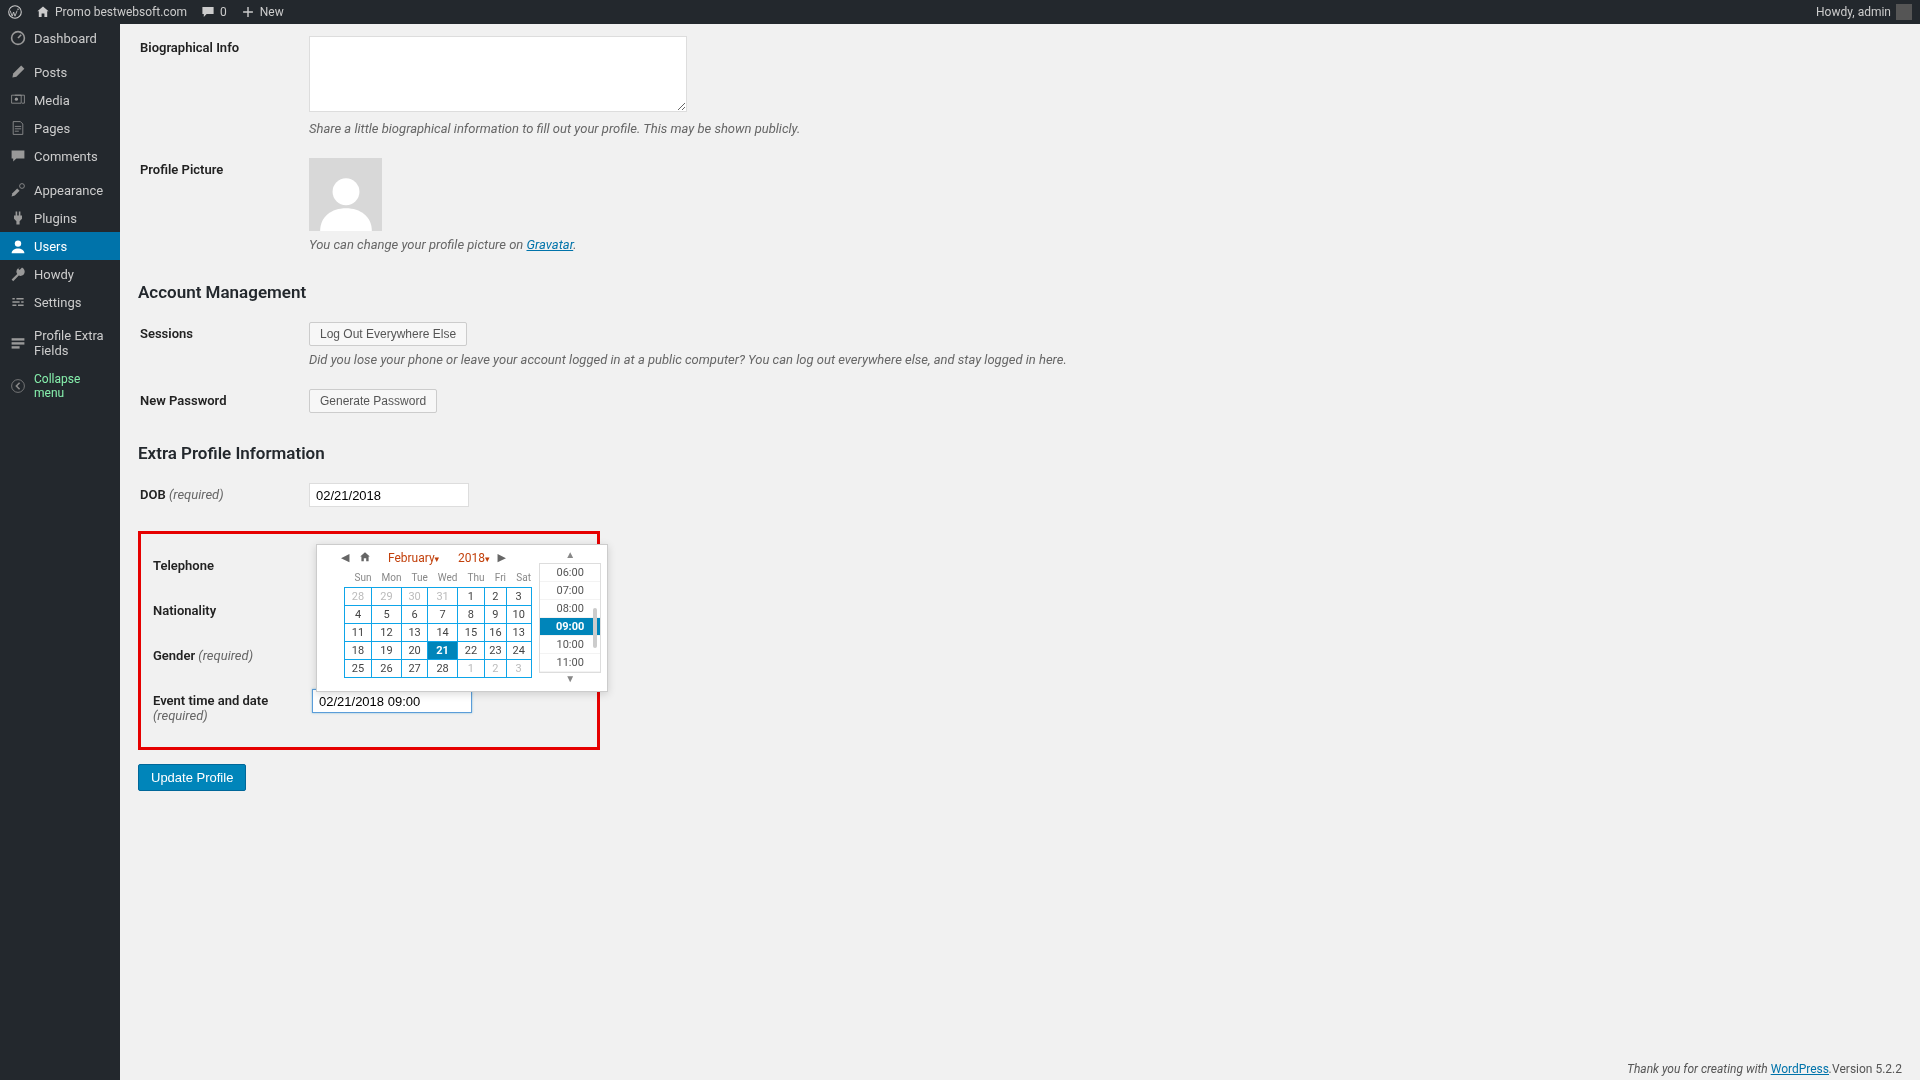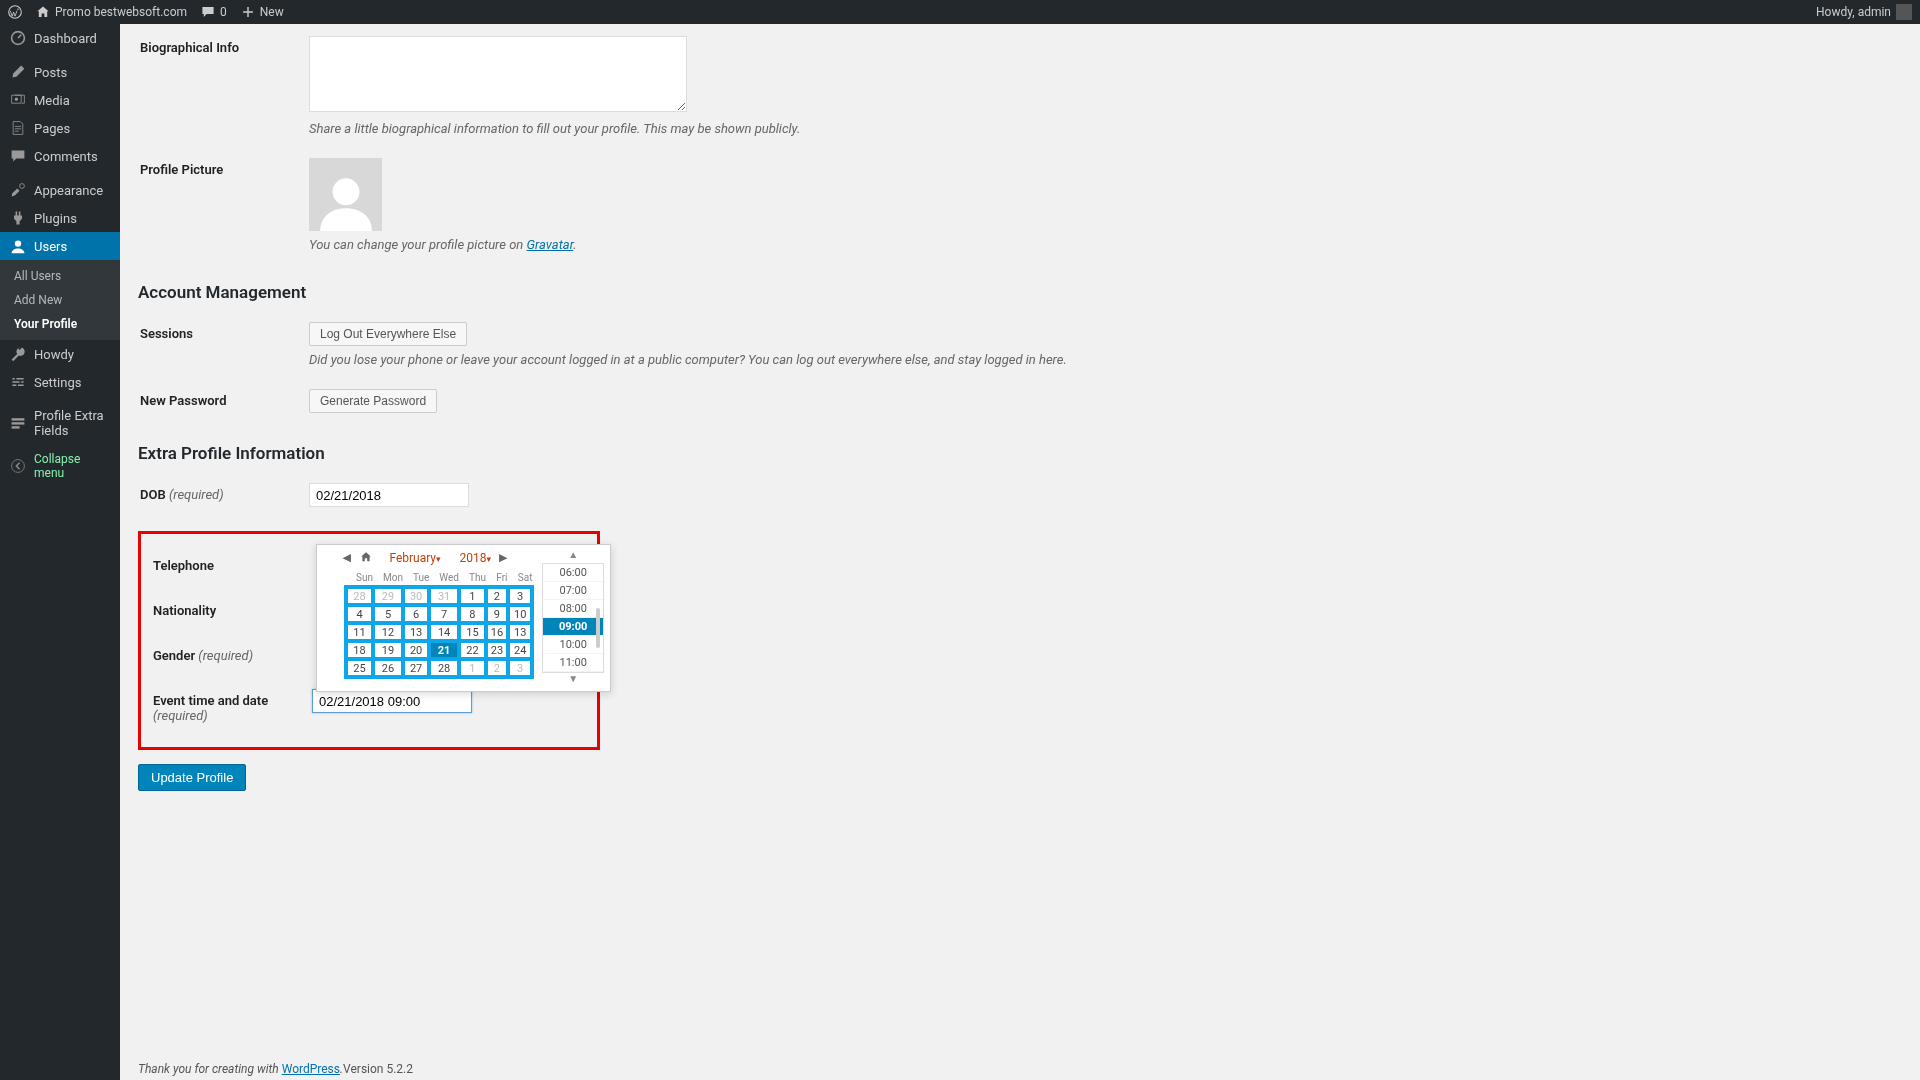--- a/index.html
+++ b/index.html
@@ -39,32 +39,32 @@
 .button { background: #f7f7f7; border: 1px solid #ccc; padding: 4px 10px; font-size: 12px; color: #555; cursor: pointer; border-radius: 2px; }
 input[type=text] { border: 1px solid #ddd; padding: 3px 6px; font-size: 13px; height: 24px; }
 input.dob { width: 160px; }
 input.evt { width: 160px; border: 1px solid #5b9dd9; box-shadow: 0 0 2px rgba(30,140,190,.5); }
 
 .redbox { border: 3px solid #e60000; padding: 8px 0; margin-top: 12px; width: 462px; position: relative; }
 .redbox th { padding-left: 10px; }
 
 .button-primary { background: #0085ba; border: 1px solid #006799; color: #fff; padding: 5px 12px; font-size: 13px; cursor: pointer; border-radius: 2px; margin-top: 14px; }
 
-.footer { position: absolute; bottom: 4px; left: 18px; right: 18px; display: flex; justify-content: flex-start; font-size: 12px; color: #555; font-style: italic; }
+.footer { position: absolute; bottom: 4px; left: 18px; right: 18px; display: flex; justify-content: flex-end; font-size: 12px; color: #555; font-style: italic; }
 .footer a { color: #0073aa; text-decoration: underline; font-style: normal; }
 .footer .ver { font-style: normal; }
 
 
 .dtp { position: absolute; background: #fff; border: 1px solid #ccc; box-shadow: 0 2px 8px rgba(0,0,0,.15); display: flex; font-size: 11px; z-index: 50; padding: 4px; }
 .dtp-cal { border-collapse: collapse; margin-left: 23px; }
 .dtp-head { display: flex; align-items: center; justify-content: center; gap: 4px; padding: 2px 0 4px; }
 .dtp-head .nav { width: 14px; height: 14px; cursor: pointer; color: #666; }
 .dtp-head .lbl { font-size: 12px; font-weight: 400; color: #c2410c; margin: 0 4px; padding-left: 7px; }
 .dtp-cal th { width: 24px; height: 18px; font-weight: normal; color: #888; font-size: 10px; text-align: center; }
-.dtp-cal td { width: 24px; height: 18px; text-align: center; color: #444; cursor: pointer; border: 4px solid #0ea5e9; font-size: 11px; }
+.dtp-cal td { width: 24px; height: 18px; text-align: center; color: #444; cursor: pointer; border: 1px solid #0ea5e9; font-size: 11px; }
 .dtp-cal td.other { color: #bbb; }
 .dtp-cal td.sel { background: #0085ba; color: #fff; font-weight: bold; }
 .dtp-time { width: 66px; margin-left: 6px; display: flex; flex-direction: column; align-items: center; }
 .dtp-time .arrow { height: 14px; color: #888; cursor: pointer; font-size: 10px; }
 .dtp-time-list { border: 1px solid #ddd; }
 .dtp-time-item { width: 60px; height: 18px; line-height: 18px; text-align: center; font-size: 11px; color: #555; cursor: pointer; border-bottom: 1px solid #f3f3f3; }
 .dtp-time-item.sel { background: #0085ba; color: #fff; font-weight: bold; }
 .dtp-time-scroll { width: 4px; background: #ccc; height: 40px; position: absolute; right: 3px; top: 44px; border-radius: 2px; }
 </style>
 </head>
@@ -155,25 +155,20 @@
       </svg>
       <span>Plugins</span>
     </div>
   <div class="menu-item current">
       <svg class="mi-icon" viewBox="0 0 20 20" fill="#fff">
         <circle cx="10" cy="7" r="4"></circle>
         <path d="M2 19c0-4 4-6 8-6s8 2 8 6z"></path>
       </svg>
       <span>Users</span>
     </div>
-  <div class="submenu">
-    <div class="submenu-item">All Users</div>
-    <div class="submenu-item">Add New</div>
-    <div class="submenu-item current">Your Profile</div>
-  </div>
   <div class="menu-item">
       <svg class="mi-icon" viewBox="0 0 20 20" fill="#999">
         <path d="M13 2a5 5 0 00-4 8l-7 7 2 2 7-7a5 5 0 004-10l-3 3-2-2z"></path>
       </svg>
       <span>Howdy</span>
     </div>
   <div class="menu-item">
       <svg class="mi-icon" viewBox="0 0 20 20" fill="#999">
         <path d="M3 5h3v2H3zm5 0h9v2H8zM3 9h9v2H3zm11 0h3v2h-3zM3 13h5v2H3zm7 0h7v2h-7z"></path>
       </svg>

